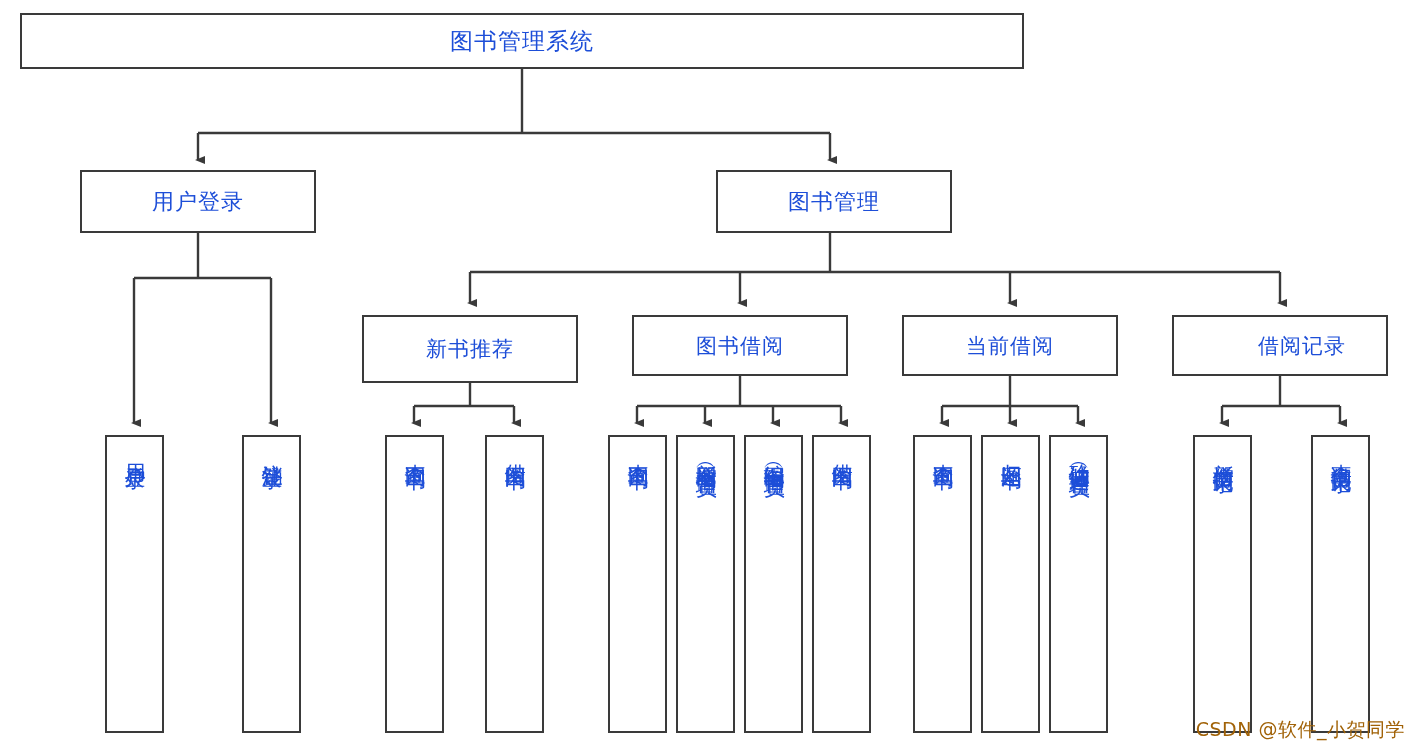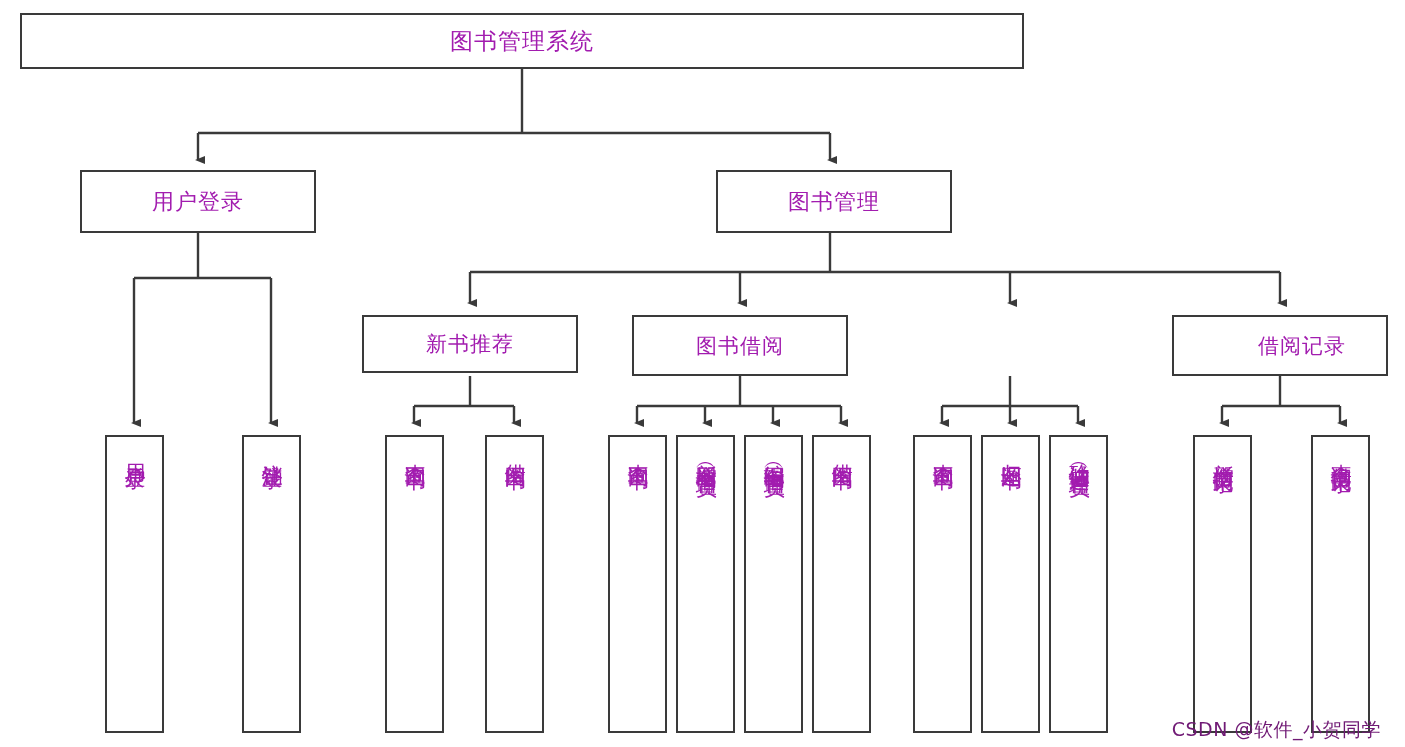--- a/index.html
+++ b/index.html
@@ -23,21 +23,21 @@
     pointer-events:none;
   }
   .node{
     position:absolute;
     box-sizing:border-box;
     background:#ffffff;
     border:2px solid #3a3a3a;
     display:flex;
     align-items:center;
     justify-content:center;
-    color:#a21caf;
+    color:#1d4ed8;
   }
   .node.level0{ font-size:23px; }
   .node.level1{ font-size:22px; }
   .node.level2{ font-size:21px; }
   .node.leaf{
     font-size:21px;
     line-height:1.30;
     padding:10px 2px;
     align-items:flex-start;
     justify-content:center;
@@ -46,24 +46,24 @@
     writing-mode:vertical-rl;
     text-orientation:upright;
     letter-spacing:2px;
     white-space:pre;
     display:block;
     text-align:left;
   }
   .htext{ white-space:pre; letter-spacing:1px; }
   .watermark{
     position:absolute;
-    right:24px;
+    right:0;
     bottom:4px;
     font-size:19px;
-    color:#701a75;
+    color:#a16207;
     letter-spacing:0.5px;
     white-space:pre;
     user-select:none;
   }
 </style>
 </head>
 <body>
 
 <div id="canvas">
 
@@ -121,25 +121,28 @@
     <span class="htext">图书管理系统</span>
   </div>
 
   <div class="node level1" style="left:80px; top:170px; width:236px; height:63px;">
     <span class="htext">用户登录</span>
   </div>
   <div class="node level1" style="left:716px; top:170px; width:236px; height:63px;">
     <span class="htext">图书管理</span>
   </div>
 
-  <div class="node level2" style="left:362px; top:315px; width:216px; height:58px;">
+  <div class="node level2" style="left:362px; top:315px; width:216px; height:68px;">
     <span class="htext">新书推荐</span>
   </div>
   <div class="node level2" style="left:632px; top:315px; width:216px; height:61px;font-family:Liberation Mono, monospace;">
     <span class="htext">图书借阅</span>
+  </div>
+  <div class="node level2" style="left:902px; top:315px; width:216px; height:61px;">
+    <span class="htext">当前借阅</span>
   </div>
   <div class="node level2" style="left:1172px; top:315px; width:216px; height:61px;padding-left:44px;">
     <span class="htext">借阅记录</span>
   </div>
 
   <div class="node leaf" style="left:105px; top:435px; width:59px; height:298px;">
     <span class="vtext">用户登录</span>
   </div>
   <div class="node leaf" style="left:242px; top:435px; width:59px; height:298px;">
     <span class="vtext">注销登录</span>

